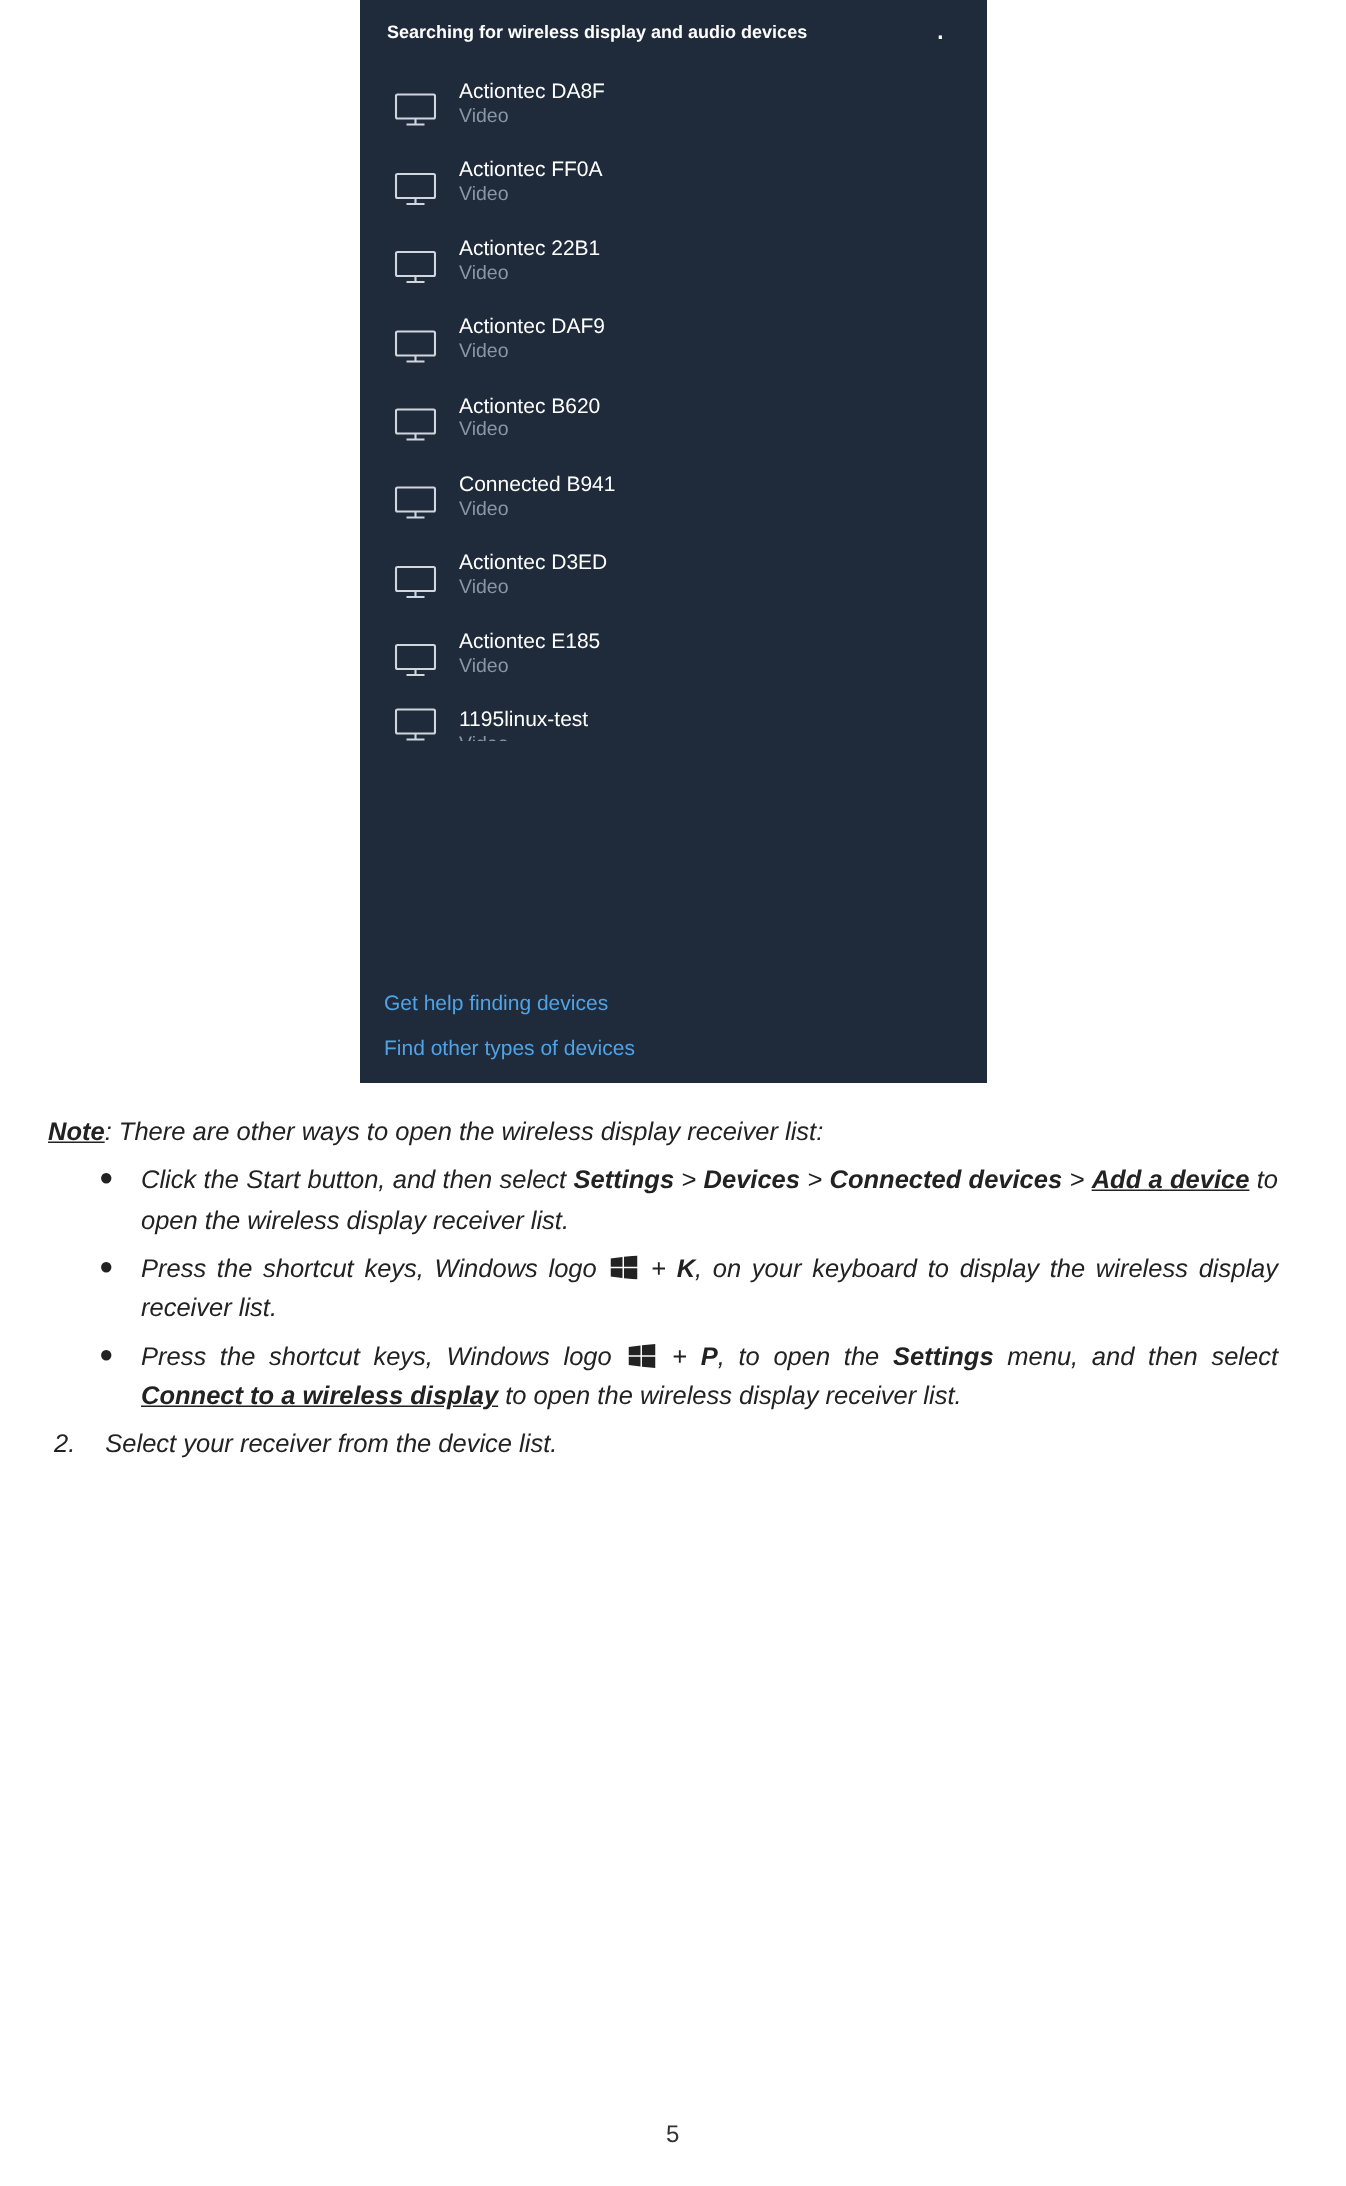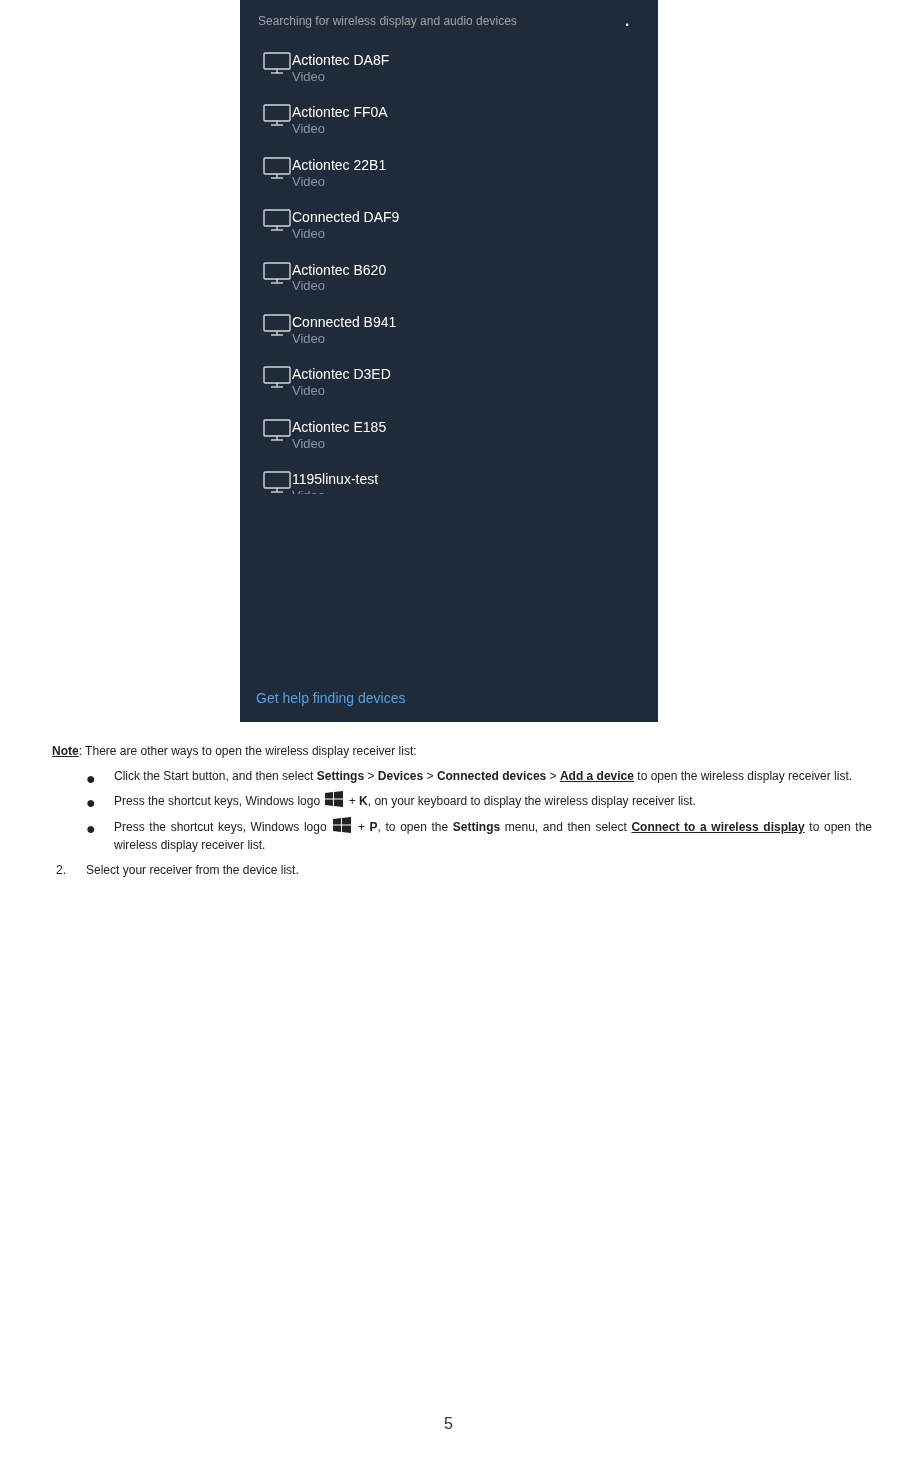--- a/index.html
+++ b/index.html
@@ -42,41 +42,41 @@
     position: relative;
   }
   .connect-title {
     font-size: 26px;
     font-weight: 400;
     margin: 0 0 2px 0;
     letter-spacing: 0.2px;
   }
   .connect-sub {
     font-size: 12px;
-    color: #a3a3a3;
-    font-weight: 400;
+    color: #ffffff;
+    font-weight: 700;
     margin: 0;
   }
   .connect-header-indicator {
     position: absolute;
     right: 28px;
     top: 8px;
     color: #fff;
     font-size: 22px;
     line-height: 1;
   }
   .device-list {
     flex: 1 1 auto;
     padding: 6px 8px 0 8px;
     overflow: hidden;
   }
   .device {
     display: flex;
-    align-items: flex-start;
-    gap: 0;
+    align-items: flex-end;
+    gap: 14px;
     padding: 10px 10px 10px 10px;
     margin: 0 4px;
   }
   .device-icon {
     width: 30px;
     height: 22px;
     display: flex;
     align-items: center;
     justify-content: center;
     color: #cfd6dd;
@@ -99,27 +99,28 @@
   }
   .panel-link {
     color: var(--link-blue);
     font-size: 14px;
     text-decoration: none;
   }
 
   
   .doc {
     position: absolute;
-    left: 52px;
+    left: 32px;
     top: 742px;
     width: 820px;
     color: var(--doc-text);
     font-family: Arial, Helvetica, sans-serif;
-    font-size: 12px;
+    font-size: 17px;
     line-height: 1.55;
+    font-style: italic;
   }
   .note-line { margin: 0 0 6px 0; }
   .note-label { font-weight: 700; text-decoration: underline; }
   ul.bullets { list-style: none; padding: 0 0 0 34px; margin: 2px 0 6px 0; }
   ul.bullets > li {
     position: relative;
     padding-left: 28px;
     text-align: justify;
     margin: 0 0 6px 0;
   }
@@ -211,21 +212,21 @@
       </div>
       <div class="device">
         <span class="device-icon">
           <svg viewBox="0 0 28 22" fill="none" stroke="currentColor" stroke-width="1.4">
               <rect x="1" y="1" width="26" height="16" rx="1"></rect>
               <line x1="8" y1="21" x2="20" y2="21"></line>
               <line x1="14" y1="17" x2="14" y2="21"></line>
             </svg>
         </span>
         <span class="device-text">
-          <span class="device-name">Connected DAF9</span>
+          <span class="device-name">Actiontec DAF9</span>
           <span class="device-type">Video</span>
         </span>
       </div>
       <div class="device">
         <span class="device-icon">
           <svg viewBox="0 0 28 22" fill="none" stroke="currentColor" stroke-width="1.4">
               <rect x="1" y="1" width="26" height="16" rx="1"></rect>
               <line x1="8" y1="21" x2="20" y2="21"></line>
               <line x1="14" y1="17" x2="14" y2="21"></line>
             </svg>
@@ -284,20 +285,21 @@
         </span>
         <span class="device-text">
           <span class="device-name">1195linux-test</span>
           <span class="device-type">Video</span>
         </span>
       </div>
     </div>
 
     <div class="panel-links">
       <a class="panel-link">Get help finding devices</a>
+      <a class="panel-link">Find other types of devices</a>
     </div>
   </div>
 
   <div class="doc">
     <p class="note-line">
       <span class="note-label">Note</span><span>: There are other ways to open the wireless display receiver list:</span>
     </p>
 
     <ul class="bullets">
       <li>

